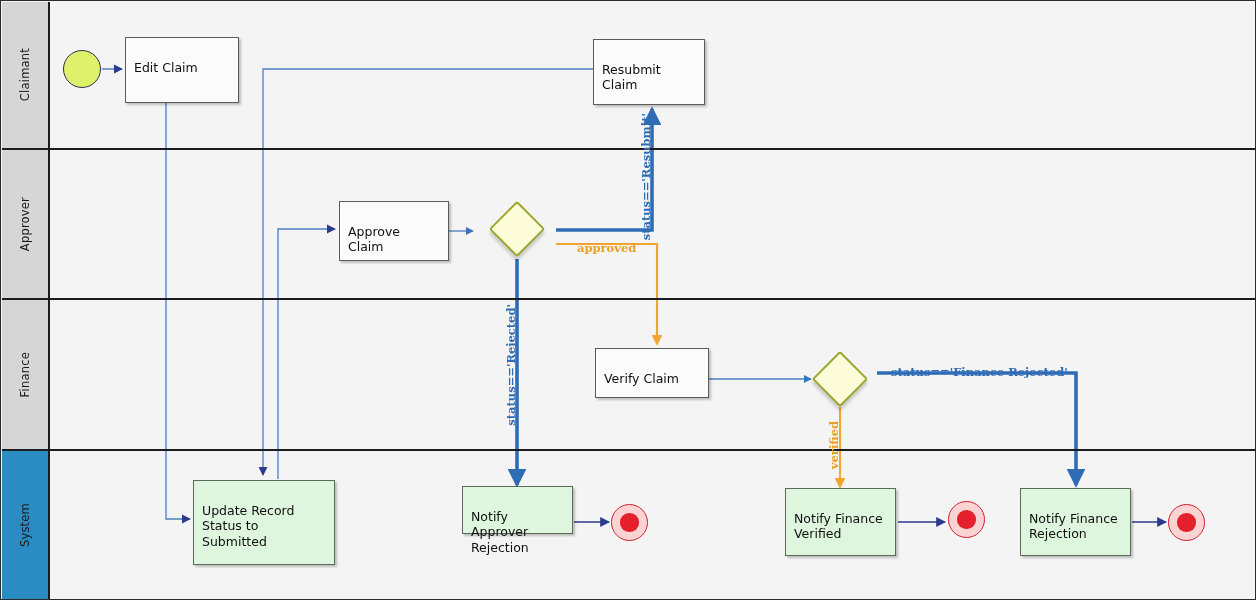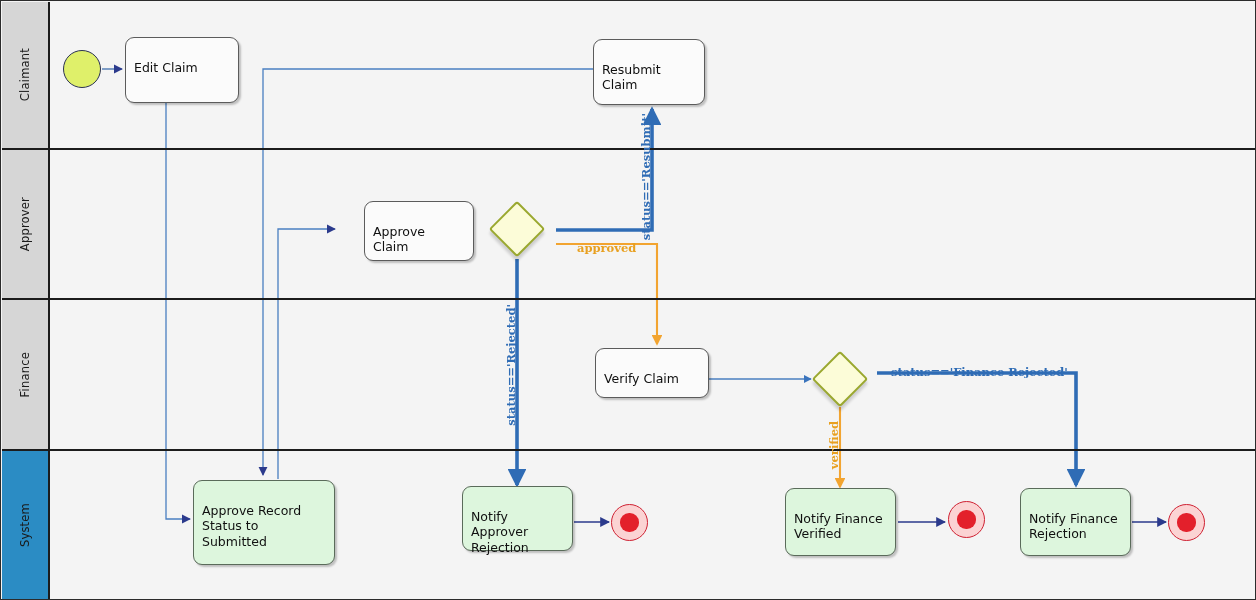--- a/index.html
+++ b/index.html
@@ -30,21 +30,21 @@
     letter-spacing:.2px;white-space:nowrap;
   }
   .lane-divider{
     position:absolute;left:49px;right:0;height:0;
     border-top:2px solid #1c1c1c;
   }
   
   .node{position:absolute;box-sizing:border-box;}
   .task{
     border:1px solid #5b5b5b;
-    border-radius:9px;
+    border-radius:0;
     background:#fbfbfb;
     box-shadow:2px 2px 2px rgba(0,0,0,.22);
     padding:6px 8px 14px 8px;
     font-size:12.5px;color:#101010;line-height:1.25;
     white-space:pre-line;
   }
   .task.script{
     background:#ddf6dd;
     border:1px solid #5a6b5a;
   }
@@ -153,39 +153,39 @@
 
   <div class="node task" style="left:124px;top:36px;width:114px;height:66px;">
     <span>Edit Claim</span>
   </div>
 
   <div class="node task" style="left:592px;top:38px;width:112px;height:66px;">
     <span>Resubmit
 Claim</span>
   </div>
 
-  <div class="node task" style="left:338px;top:200px;width:110px;height:60px;margin-left:25px;">
+  <div class="node task" style="left:338px;top:200px;width:110px;height:60px;">
     <span>Approve
 Claim</span>
   </div>
 
   <div class="node gateway" style="left:496px;top:208px;width:40px;height:40px;"></div>
 
   <div class="node task" style="left:594px;top:347px;width:114px;height:50px;">
     <span>Verify Claim</span>
   </div>
 
   <div class="node gateway" style="left:819px;top:358px;width:40px;height:40px;"></div>
 
   <div class="node task script" style="left:192px;top:479px;width:142px;height:85px;">
-    <span>Approve Record
+    <span>Update Record
 Status to Submitted</span>
   </div>
 
-  <div class="node task script" style="left:461px;top:485px;width:111px;height:65px;">
+  <div class="node task script" style="left:461px;top:485px;width:111px;height:48px;">
     <span>Notify
 Approver
 Rejection</span>
   </div>
 
   <div class="node task script" style="left:784px;top:487px;width:111px;height:68px;">
     <span>Notify Finance
 Verified</span>
   </div>
 

